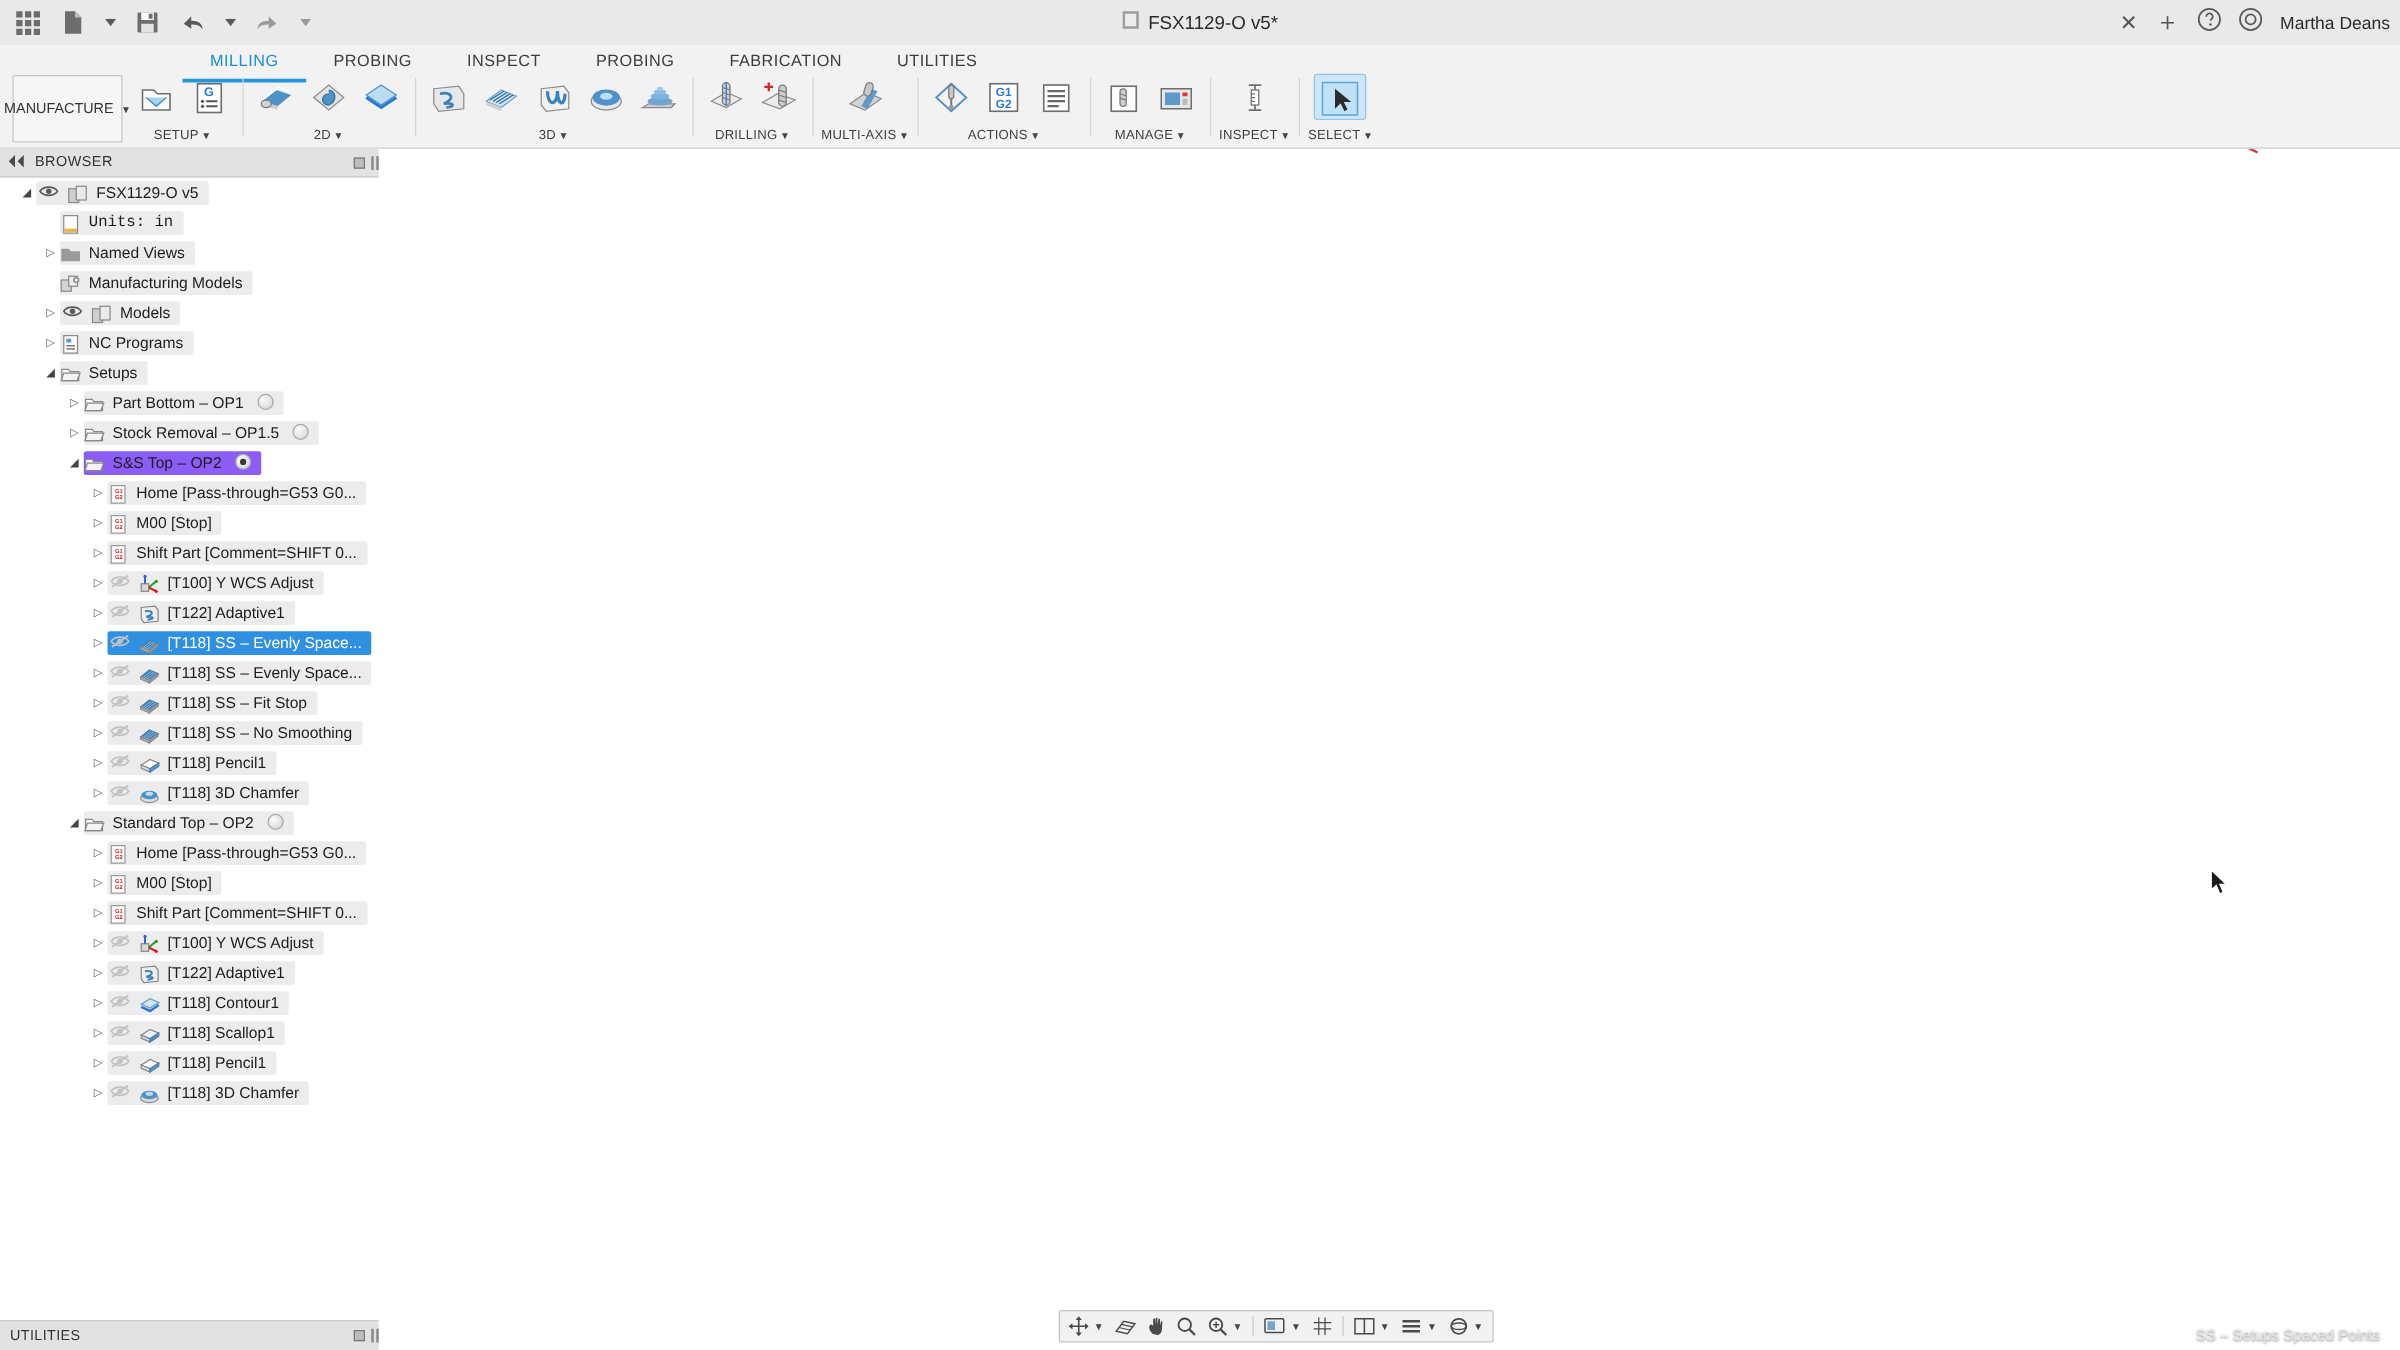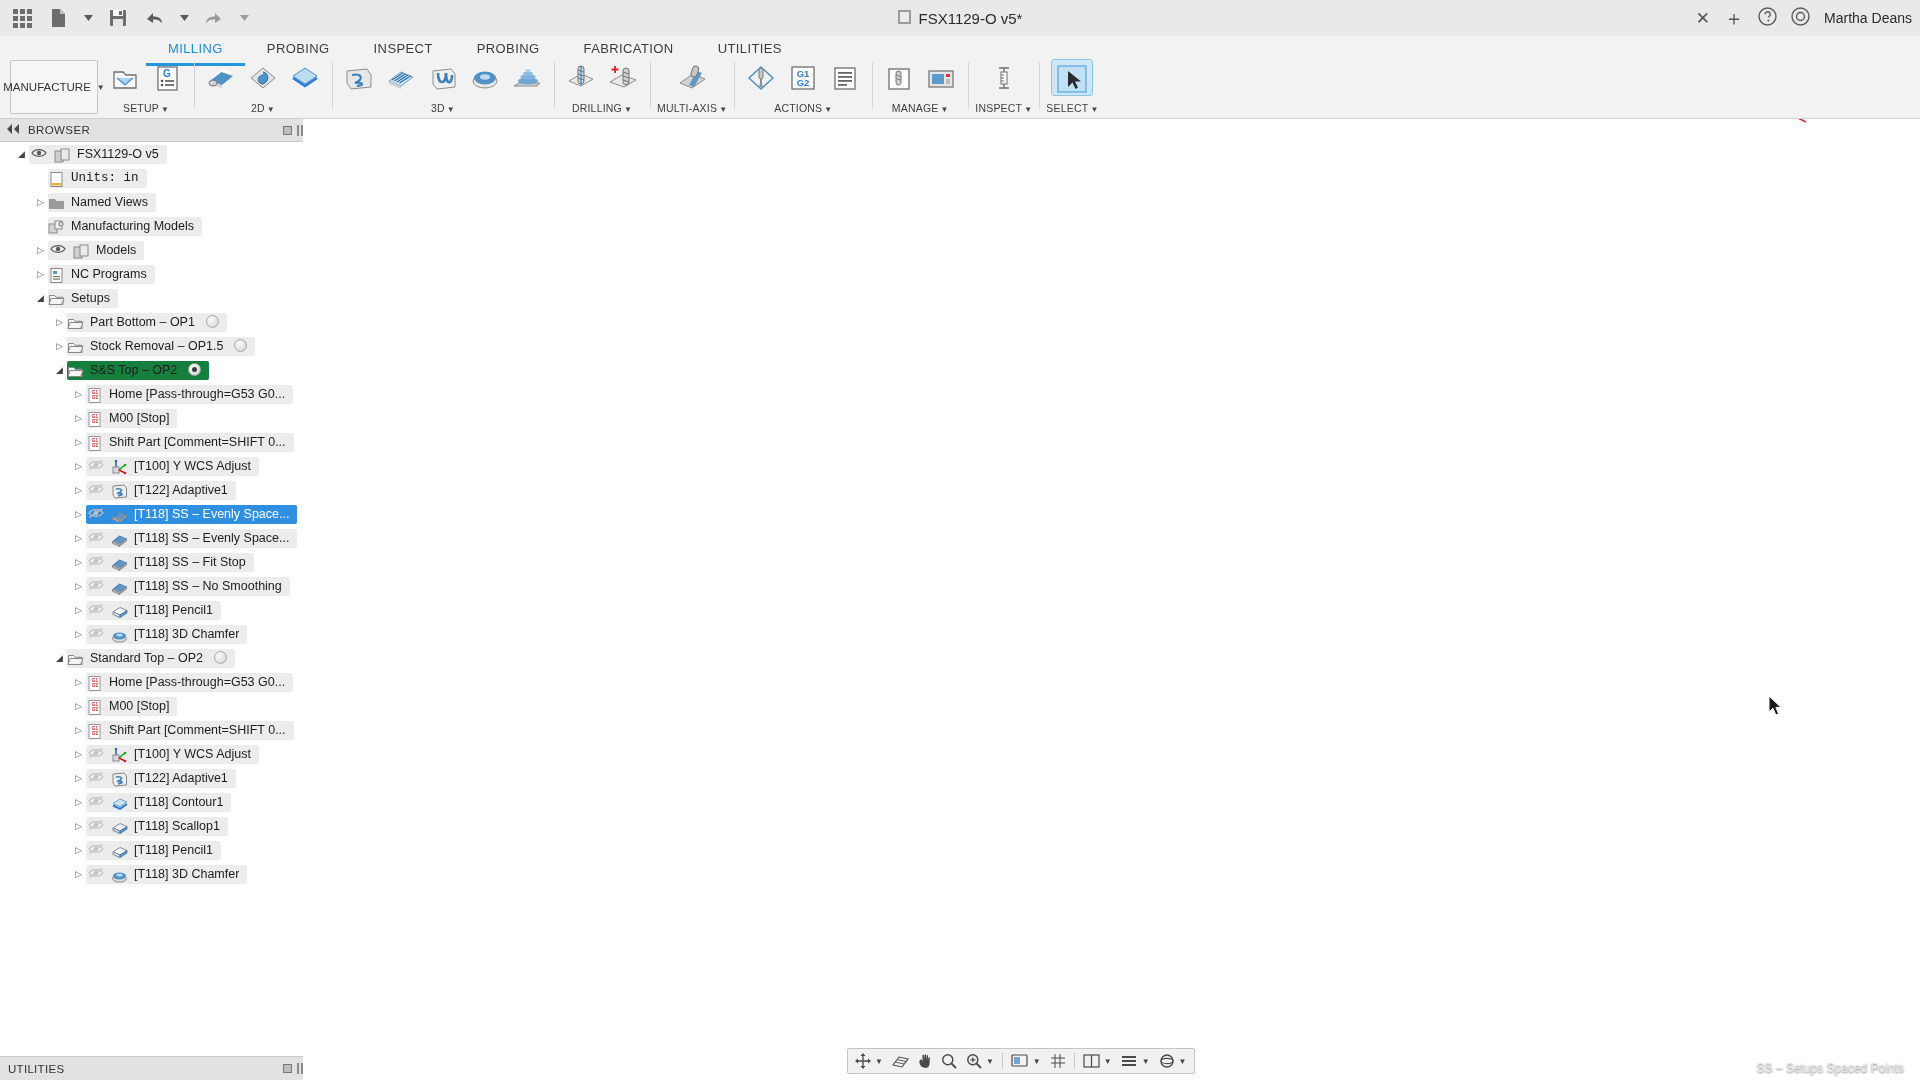--- a/index.html
+++ b/index.html
@@ -90,21 +90,21 @@
   .tree {
     position: absolute; left: 0; top: 142px; width: 303px; height: 914px;
     overflow: hidden; font-size: 12.5px; color: #1d1d1d;
   }
   .row { position: relative; height: 24px; display: flex; align-items: center; white-space: nowrap; }
   .row .pill {
     display: inline-flex; align-items: flex-start; gap: 6px;
     background: #ececec; border-radius: 2px; padding: 2px 8px 2px 0; height: 19px;
   }
   .row.selected .pill { background: #2f8fe0; color: #fff; }
-  .row.selected2 .pill { background: #15803d; }
+  .row.selected2 .pill { background: #8b5cf6; }
   .arr {
     width: 15px; text-align: center; font-size: 9px; color: #666; cursor: pointer; flex: 0 0 15px;
   }
   .arr.open { color: #444; }
   .eye { width: 19px; display: flex; align-items: center; justify-content: center; cursor: pointer; flex: 0 0 19px; }
   .lbl { overflow: hidden; text-overflow: ellipsis; }
   .dot-ring {
     width: 13px; height: 13px; border-radius: 50%;
     background: radial-gradient(circle at 35% 32%, #fbfbfb 0%, #e3e3e3 58%, #c6c6c6 100%);
     border: 1px solid #a8a8a8; margin-left: 5px; flex: 0 0 13px;

